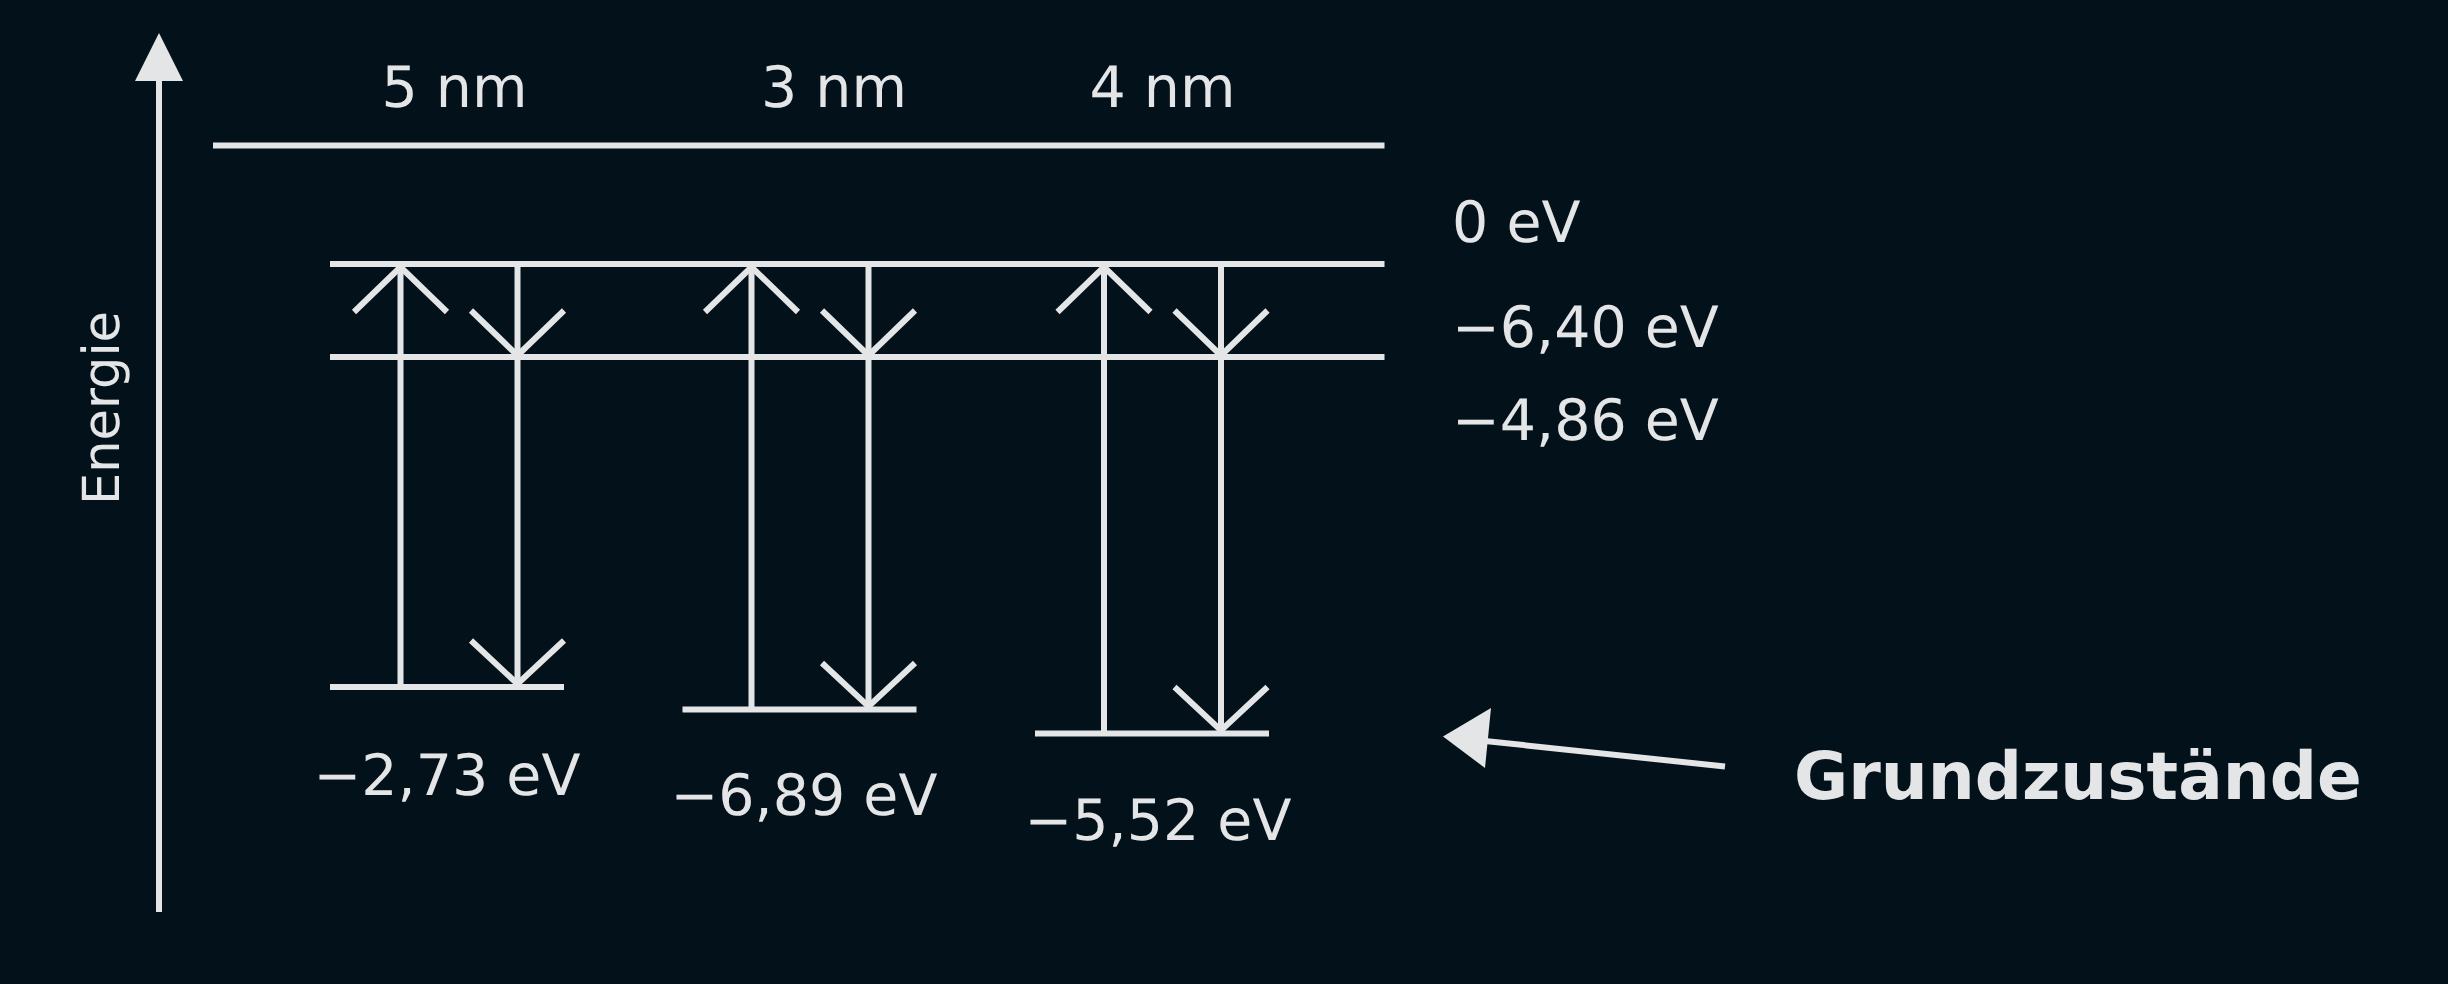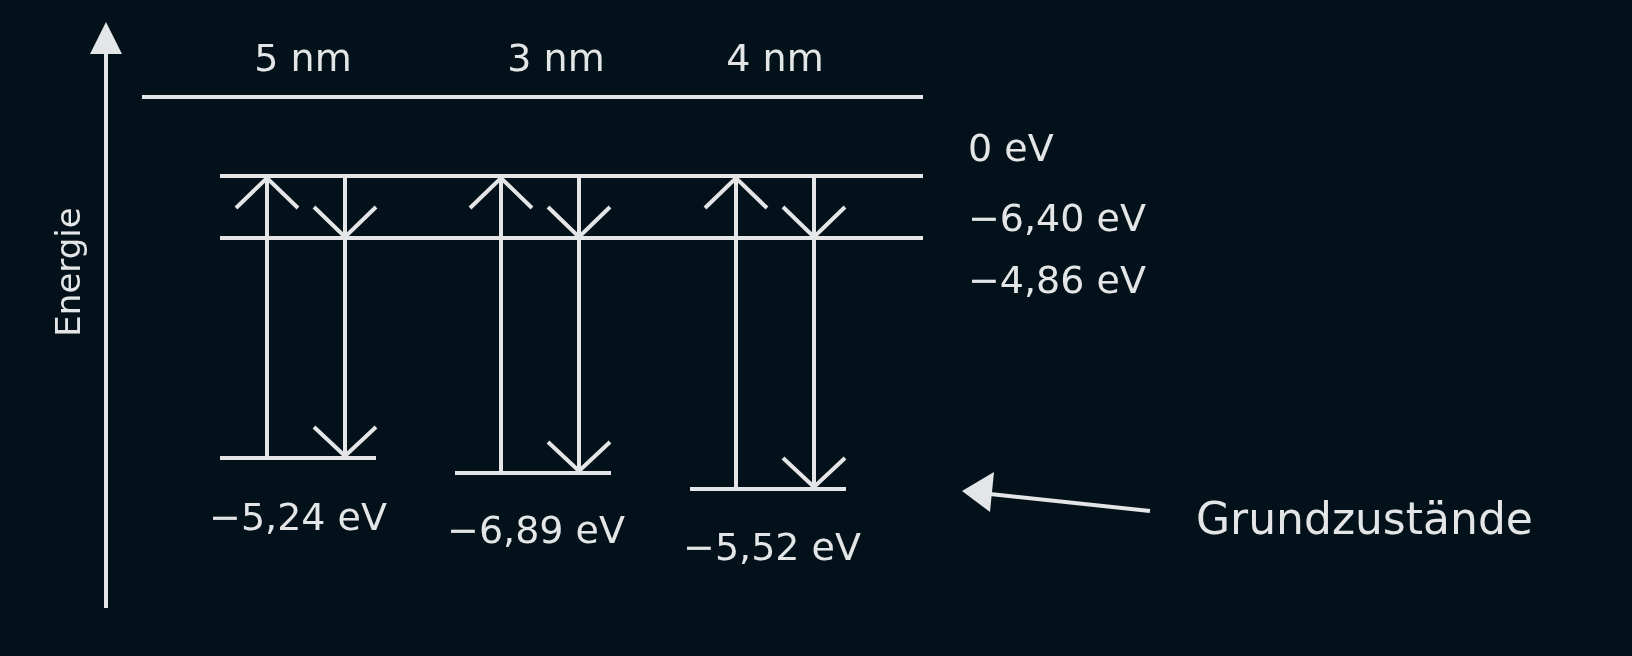--- a/index.html
+++ b/index.html
@@ -4,21 +4,21 @@
 <style>
   html, body { margin:0; padding:0; }
   body { width:1632px; height:656px; background:#03121a; overflow:hidden; position:relative;
          font-family:"DejaVu Sans", "Liberation Sans", sans-serif; color:#e3e5e6; }
   svg { position:absolute; left:0; top:0; }
   .lbl { position:absolute; white-space:nowrap; color:#e3e5e6; }
   .size { font-size:38px; top:36px; transform:translateX(-50%); }
   .lvl { font-size:38px; left:968px; transform:translateY(-50%);margin-top:48px; }
   .gs { font-size:38px; transform:translateX(-50%); }
   .ylab { font-size:34px; left:68px; top:272px; transform:translate(-50%,-50%) rotate(-90deg); }
-  .note { font-size:44px; left:1196px; top:518px; transform:translateY(-50%); }
+  .note { font-size:44px; left:1196px; top:518px; transform:translateY(-50%);font-weight:bold; }
 </style>
 </head>
 <body>
 
 <svg width="1632" height="656" viewBox="0 0 1632 656">
   <g stroke="#e3e5e6" stroke-width="4" fill="none" stroke-linecap="butt">
 
     <line x1="106" y1="608" x2="106" y2="50"></line>
 
     <line x1="142" y1="97" x2="923" y2="97"></line>
@@ -61,17 +61,17 @@
 <div class="lbl ylab">Energie</div>
 
 <div class="lbl size" style="left:303px">5 nm</div>
 <div class="lbl size" style="left:556px">3 nm</div>
 <div class="lbl size" style="left:775px">4 nm</div>
 
 <div class="lbl lvl" style="top:100px">0 eV</div>
 <div class="lbl lvl" style="top:170px">−6,40 eV</div>
 <div class="lbl lvl" style="top:232px">−4,86 eV</div>
 
-<div class="lbl gs" style="left:298px; top:495px">−5,24 eV</div>
+<div class="lbl gs" style="left:298px; top:495px">−2,73 eV</div>
 <div class="lbl gs" style="left:536px; top:508px">−6,89 eV</div>
 <div class="lbl gs" style="left:772px; top:525px">−5,52 eV</div>
 
 <div class="lbl note">Grundzustände</div>
 
 </body></html>

